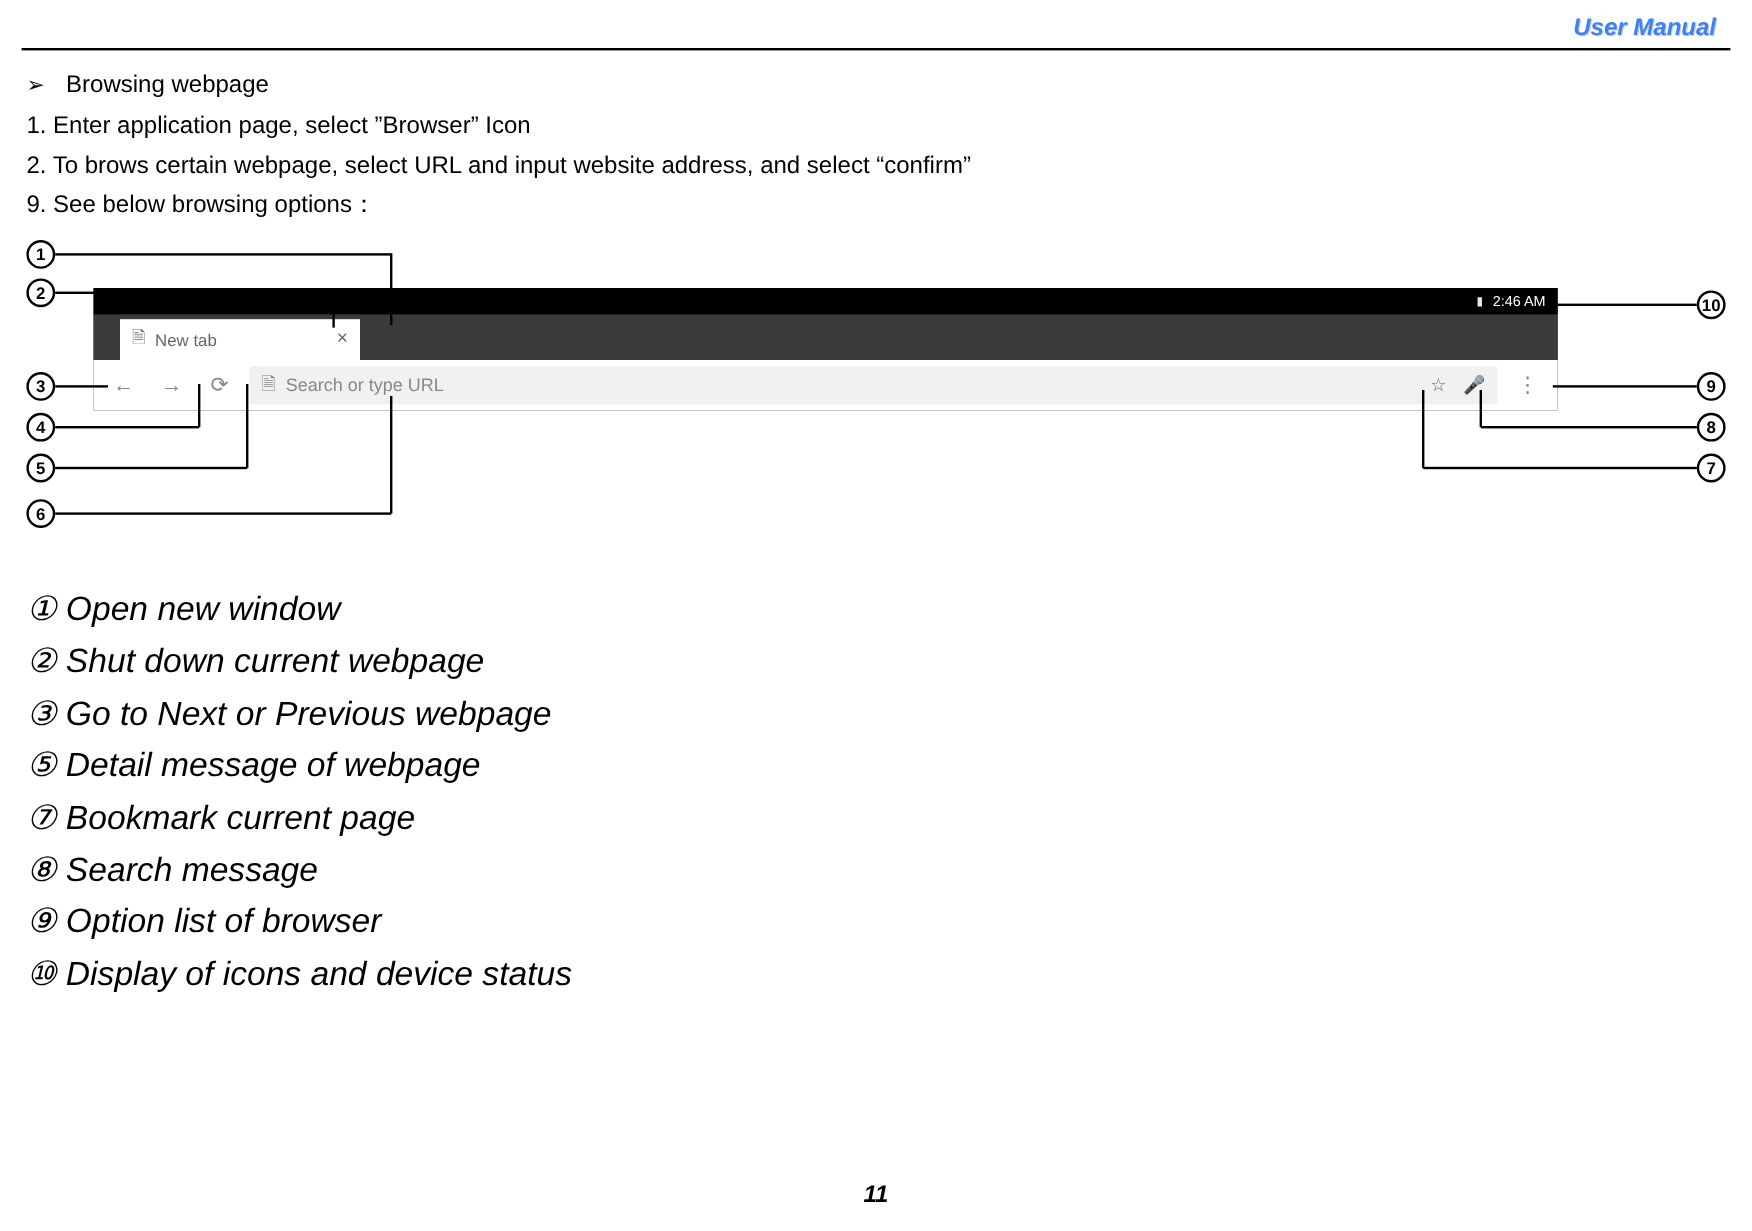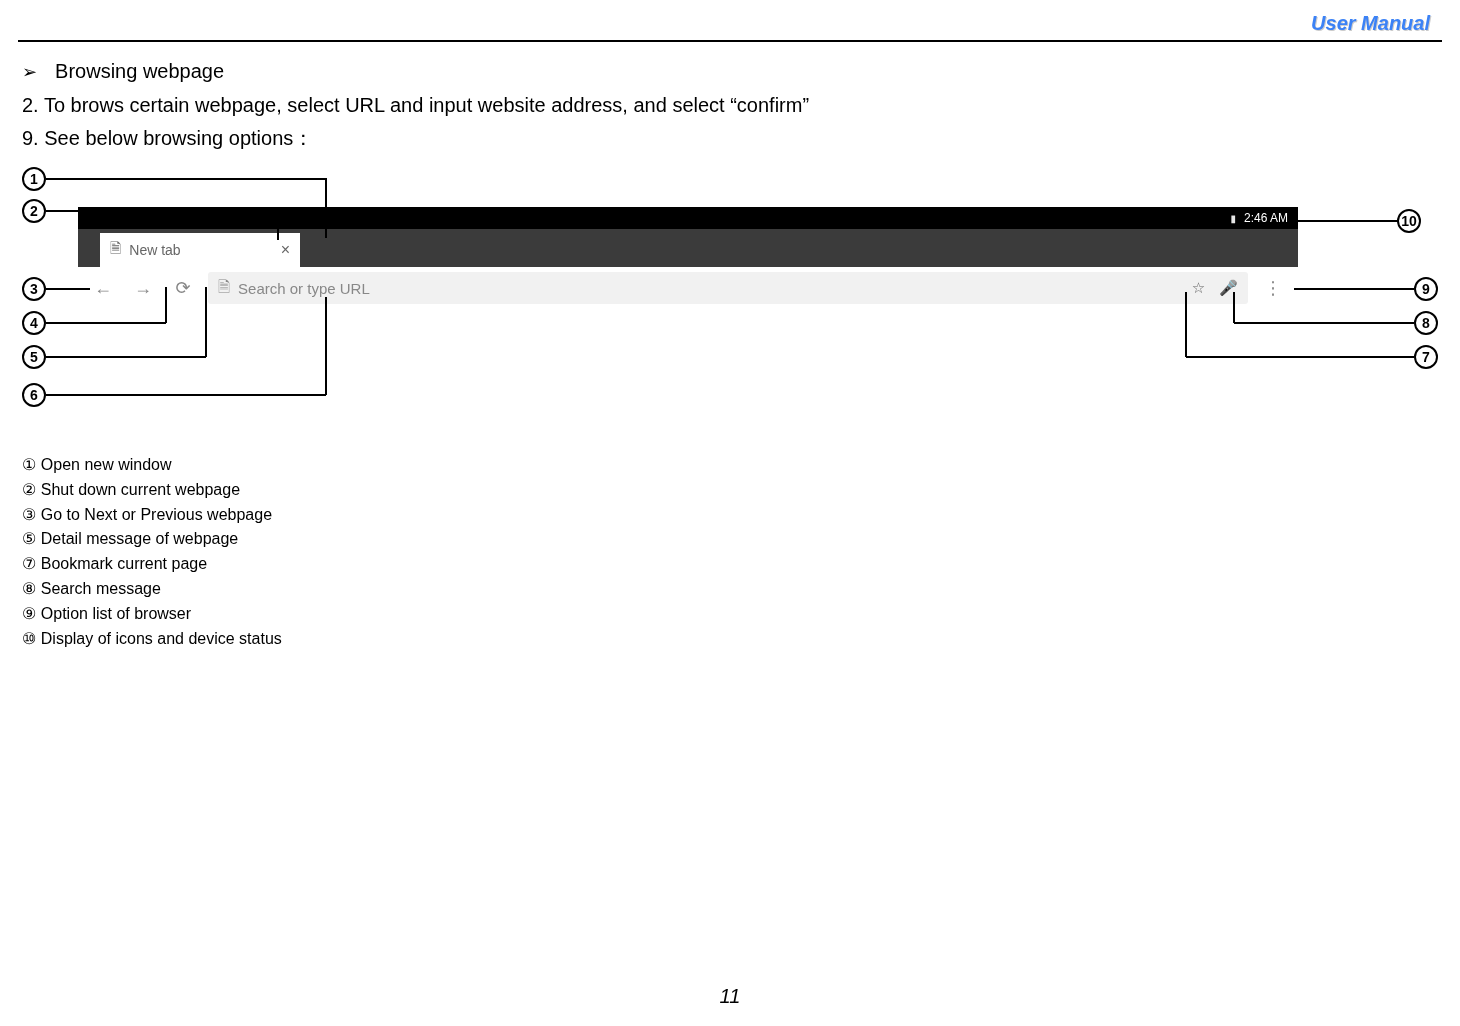--- a/index.html
+++ b/index.html
@@ -174,59 +174,61 @@
       margin-left: auto;
       display: flex;
       gap: 14px;
       align-items: center;
       color: #666;
     }
     .legend {
       margin-top: 6px;
     }
     .legend-item {
-      font-size: 16px;
+      font-size: 28px;
       line-height: 1.55;
+      font-style: italic;
     }
     .page-num {
       position: absolute;
       bottom: 18px;
       left: 0;
       right: 0;
       text-align: center;
       font-style: italic;
-      font-weight: normal;
+      font-weight: bold;
       font-size: 20px;
     }
   </style>
 </head>
 <body>
 
 <div class="header-right">User Manual</div>
 <div class="hr-top"></div>
 
 <div class="content">
 
   <div class="bullet-row">
     <span class="bullet-arrow">➢</span>
     <span>Browsing webpage</span>
   </div>
+  <div class="step">1. Enter application page, select ”Browser” Icon</div>
   <div class="step">2. To brows certain webpage, select URL and input website address, and select “confirm”</div>
   <div class="step">9. See below browsing options：</div>
 
   <div class="diagram">
 
     <div class="circ" style="left:0px; top:0px;">1</div>
     <div class="circ" style="left:0px; top:32px;">2</div>
     <div class="circ" style="left:0px; top:110px;">3</div>
     <div class="circ" style="left:0px; top:144px;">4</div>
     <div class="circ" style="left:0px; top:178px;">5</div>
     <div class="circ" style="left:0px; top:216px;">6</div>
 
-    <div class="circ" style="right:17px; top:42px;">10</div>
+    <div class="circ" style="right:0px; top:42px;">10</div>
     <div class="circ" style="right:0px; top:110px;">9</div>
     <div class="circ" style="right:0px; top:144px;">8</div>
     <div class="circ" style="right:0px; top:178px;">7</div>
 
     <div class="hline" style="left:24px; top:11px; width:280px;"></div>
     <div class="vline" style="left:303px; top:11px; height:60px;"></div>
 
     <div class="hline" style="left:24px; top:43px; width:232px;"></div>
     <div class="vline" style="left:255px; top:43px; height:30px;"></div>
 

